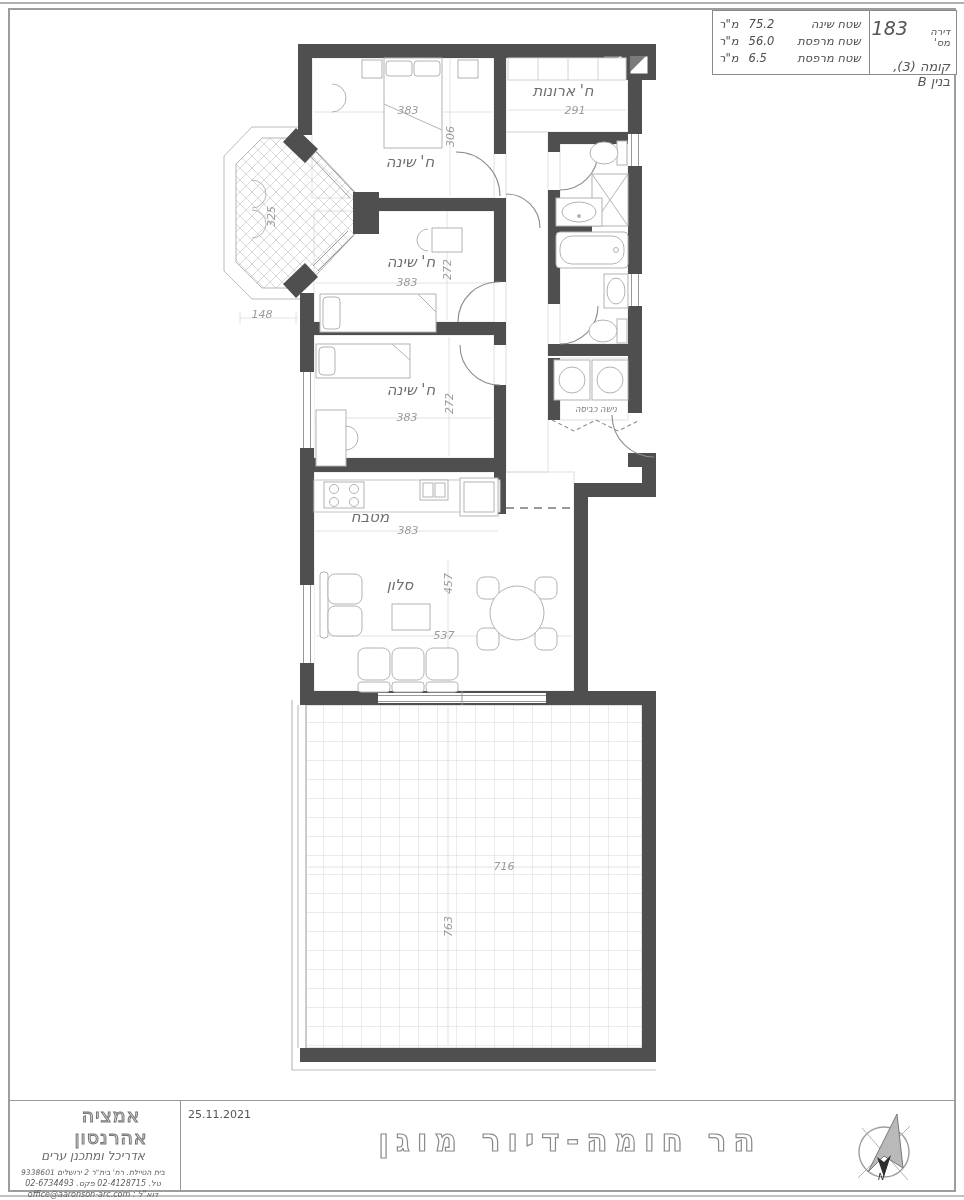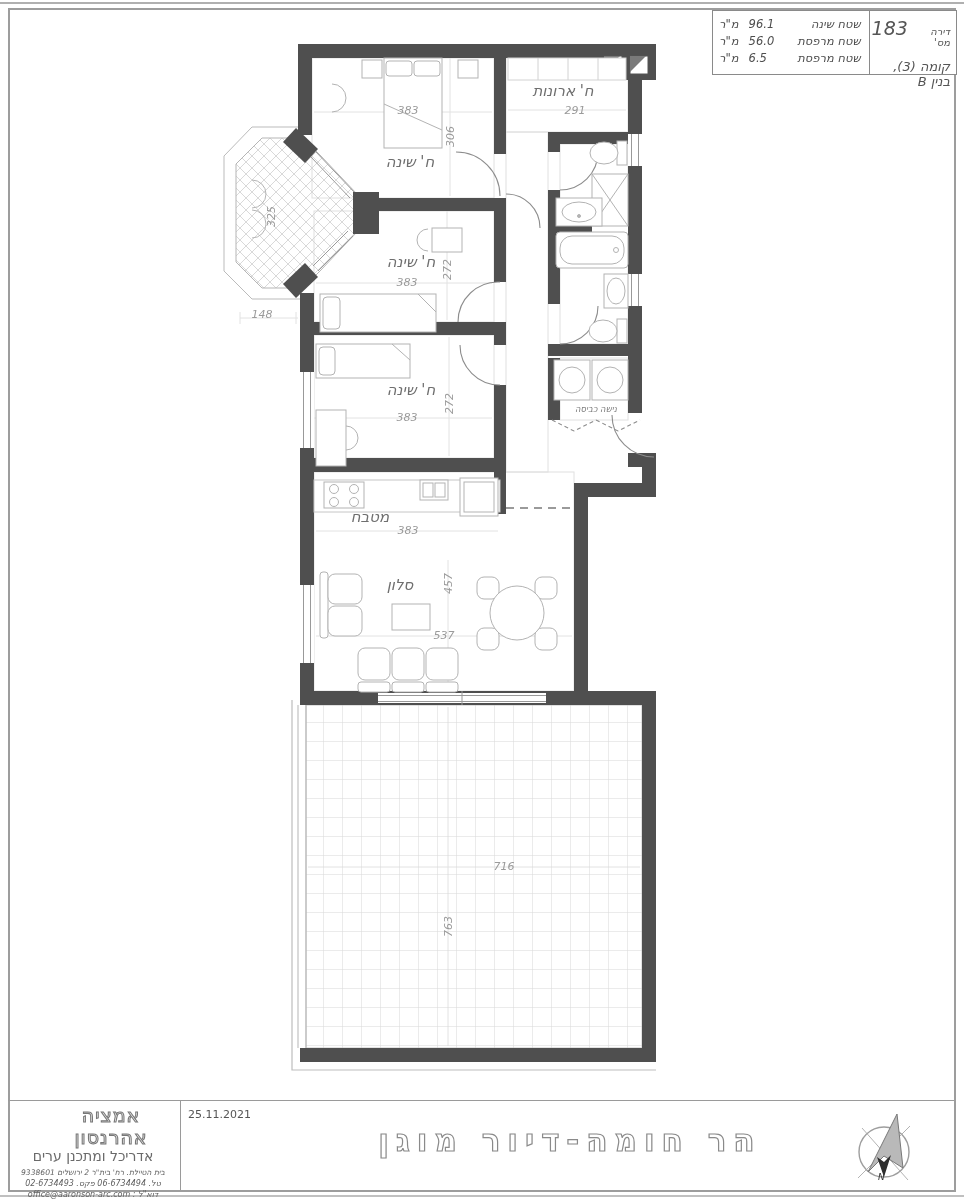--- a/index.html
+++ b/index.html
@@ -26,21 +26,21 @@
   .tb-left{flex:1;padding:5px 8px 0 6px;color:#4e4e4e;}
   .tb-row{display:flex;direction:rtl;font-size:11.5px;font-style:italic;line-height:17px;}
   .tb-row .a-label{width:78px;}
   .tb-row .a-value{width:34px;text-align:left;}
   .tb-row .a-unit{margin-right:10px;}
   
   .footer-top-line{position:absolute;left:8px;top:1100px;width:946px;height:0;border-top:1.6px solid #9a9a9a;z-index:3;}
   .footer-divider{position:absolute;left:180px;top:1100px;height:90px;width:0;border-left:1.4px solid #9a9a9a;z-index:3;}
   .arch-block{position:absolute;left:10px;top:1104px;width:166px;height:84px;z-index:3;text-align:center;direction:rtl;}
   .arch-name{font-size:19px;letter-spacing:1px;color:#fff;-webkit-text-stroke:1.1px #777;line-height:22px;padding-left:36px;}
-  .arch-title{font-size:14px;color:#6a6a6a;line-height:16px;}
+  .arch-title{font-size:12px;font-style:italic;color:#6a6a6a;line-height:16px;}
   .arch-addr{font-size:7.6px;font-style:italic;color:#5f5f5f;line-height:11px;margin-top:3px;}
   .arch-line{font-size:8px;font-style:italic;color:#5f5f5f;line-height:11px;}
   .plan-date{position:absolute;left:188px;top:1108px;z-index:3;font-size:11px;color:#555;}
   .project-title{position:absolute;left:300px;top:1122px;width:540px;z-index:3;text-align:center;direction:rtl;
     font-size:31px;letter-spacing:7px;color:#fff;-webkit-text-stroke:1.2px #8a8a8a;font-weight:bold;}
 </style>
 </head>
 <body>
 
 <div id="stage">
@@ -312,21 +312,21 @@
     <div class="tb-right">
       <div class="tb-apt-line">
         <span class="tb-apt-label">דירה מס'</span>
         <span class="tb-apt-num">183</span>
       </div>
       <div class="tb-floor">קומה (3), בנין B</div>
     </div>
     <div class="tb-left">
       <div class="tb-row">
         <span class="a-label">שטח שינה</span>
-        <span class="a-value">96.1</span>
+        <span class="a-value">75.2</span>
         <span class="a-unit">מ"ר</span>
       </div>
       <div class="tb-row">
         <span class="a-label">שטח מרפסת</span>
         <span class="a-value">56.0</span>
         <span class="a-unit">מ"ר</span>
       </div>
       <div class="tb-row">
         <span class="a-label">שטח מרפסת</span>
         <span class="a-value">6.5</span>
@@ -335,20 +335,20 @@
     </div>
   </div>
 
   <div class="footer-top-line"></div>
   <div class="footer-divider"></div>
 
   <div class="arch-block">
     <div class="arch-name">אמציה אהרנסון</div>
     <div class="arch-title">אדריכל ומתכנן ערים</div>
     <div class="arch-addr">בית הטיילת. רח' בית"ר 2 ירושלים 9338601</div>
-    <div class="arch-line">טל. 06-6734494 פקס. 02-6734493</div>
+    <div class="arch-line">טל. 02-4128715 פקס. 02-6734493</div>
     <div class="arch-line">דוא"ל : office@aaronson-arc.com</div>
   </div>
 
   <div class="plan-date">25.11.2021</div>
   <div class="project-title">הר חומה-דיור מוגן</div>
 
 </div>
 
 </body></html>

